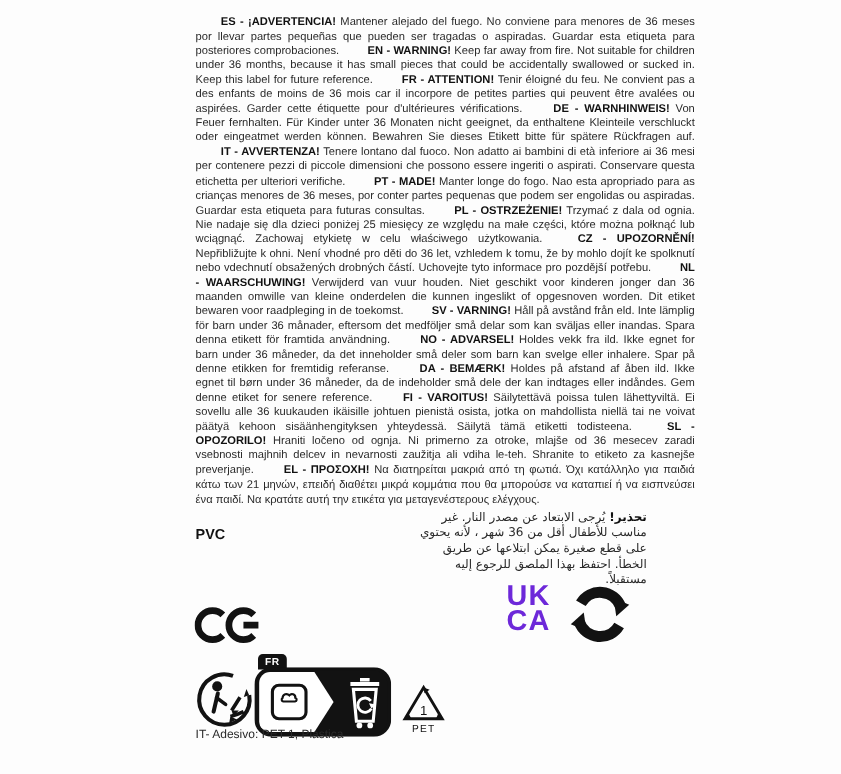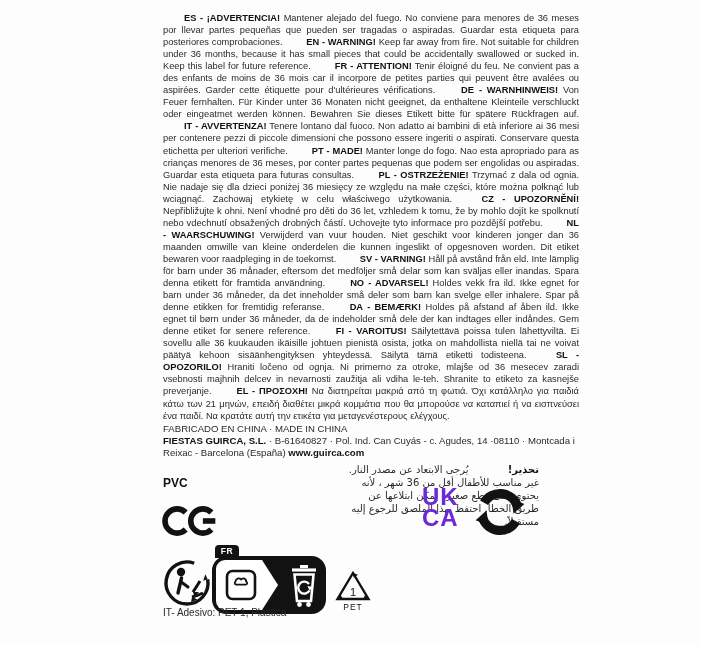--- a/index.html
+++ b/index.html
@@ -12,21 +12,21 @@
     margin:0;font-size:9.3px;line-height:12.05px;text-align:justify;color:#2a2a2a;
   }
   .warnings b{color:#111;margin-left:21px;}
   .maker{margin-top:1px;font-size:9.6px;line-height:12.4px;color:#2a2a2a;}
   .maker .strong{font-weight:bold;color:#111;}
   .arabic-wrap{position:relative;width:100%;margin-top:3px;min-height:52px;}
   .arabic{
     direction:rtl;text-align:right;width:192px;margin-left:auto;margin-right:40px;
     font-size:10px;line-height:13px;color:#2a2a2a;font-family:"DejaVu Sans",sans-serif;
   }
-  .arabic b{color:#111;margin-left:36px;}
+  .arabic b{color:#111;}
   .pvc{position:absolute;left:0;top:13px;font-weight:bold;font-size:12px;color:#111;}
   .icon-abs{position:absolute;}
   .ukca{
     left:422px;top:486px;font-weight:bold;font-size:24px;line-height:21px;
     letter-spacing:1px;color:#6d28d9;
   }
   .infotri-wrap{left:212px;top:545px;width:114px;}
   .fr-tab{
     position:absolute;left:3px;top:0;width:24px;height:13px;background:#121212;
     border-radius:4px 4px 0 0;color:#fff;font-size:8.5px;font-weight:bold;
@@ -51,43 +51,39 @@
       <span>Keep far away from fire. Not suitable for children under 36 months, because it has small pieces that could be accidentally swallowed or sucked in. Keep this label for future reference.</span>
       <b>FR - ATTENTION!</b>
       <span>Tenir éloigné du feu. Ne convient pas a des enfants de moins de 36 mois car il incorpore de petites parties qui peuvent être avalées ou aspirées. Garder cette étiquette pour d'ultérieures vérifications.</span>
       <b>DE - WARNHINWEIS!</b>
       <span>Von Feuer fernhalten. Für Kinder unter 36 Monaten nicht geeignet, da enthaltene Kleinteile verschluckt oder eingeatmet werden können. Bewahren Sie dieses Etikett bitte für spätere Rückfragen auf.</span>
       <b>IT - AVVERTENZA!</b>
       <span>Tenere lontano dal fuoco. Non adatto ai bambini di età inferiore ai 36 mesi per contenere pezzi di piccole dimensioni che possono essere ingeriti o aspirati. Conservare questa etichetta per ulteriori verifiche.</span>
       <b>PT - MADE!</b>
       <span>Manter longe do fogo. Nao esta apropriado para as crianças menores de 36 meses, por conter partes pequenas que podem ser engolidas ou aspiradas. Guardar esta etiqueta para futuras consultas.</span>
       <b>PL - OSTRZEŻENIE!</b>
-      <span>Trzymać z dala od ognia. Nie nadaje się dla dzieci poniżej 36 miesięcy ze względu na małe części, które można połknąć lub wciągnąć. Zachowaj etykietę w celu właściwego użytkowania.</span>
+      <span>Trzymać z dala od ognia. Nie nadaje się dla dzieci poniżej 25 miesięcy ze względu na małe części, które można połknąć lub wciągnąć. Zachowaj etykietę w celu właściwego użytkowania.</span>
       <b>CZ - UPOZORNĚNÍ!</b>
       <span>Nepřibližujte k ohni. Není vhodné pro děti do 36 let, vzhledem k tomu, že by mohlo dojít ke spolknutí nebo vdechnutí obsažených drobných částí. Uchovejte tyto informace pro pozdější potřebu.</span>
       <b>NL - WAARSCHUWING!</b>
       <span>Verwijderd van vuur houden. Niet geschikt voor kinderen jonger dan 36 maanden omwille van kleine onderdelen die kunnen ingeslikt of opgesnoven worden. Dit etiket bewaren voor raadpleging in de toekomst.</span>
       <b>SV - VARNING!</b>
       <span>Håll på avstånd från eld. Inte lämplig för barn under 36 månader, eftersom det medföljer små delar som kan sväljas eller inandas. Spara denna etikett för framtida användning.</span>
       <b>NO - ADVARSEL!</b>
       <span>Holdes vekk fra ild. Ikke egnet for barn under 36 måneder, da det inneholder små deler som barn kan svelge eller inhalere. Spar på denne etikken for fremtidig referanse.</span>
       <b>DA - BEMÆRK!</b>
       <span>Holdes på afstand af åben ild. Ikke egnet til børn under 36 måneder, da de indeholder små dele der kan indtages eller indåndes. Gem denne etiket for senere reference.</span>
       <b>FI - VAROITUS!</b>
       <span>Säilytettävä poissa tulen lähettyviltä. Ei sovellu alle 36 kuukauden ikäisille johtuen pienistä osista, jotka on mahdollista niellä tai ne voivat päätyä kehoon sisäänhengityksen yhteydessä. Säilytä tämä etiketti todisteena.</span>
       <b>SL - OPOZORILO!</b>
       <span>Hraniti ločeno od ognja. Ni primerno za otroke, mlajše od 36 mesecev zaradi vsebnosti majhnih delcev in nevarnosti zaužitja ali vdiha le-teh. Shranite to etiketo za kasnejše preverjanje.</span>
       <b>EL - ΠΡΟΣΟΧΗ!</b>
       <span>Να διατηρείται μακριά από τη φωτιά. Όχι κατάλληλο για παιδιά κάτω των 21 μηνών, επειδή διαθέτει μικρά κομμάτια που θα μπορούσε να καταπιεί ή να εισπνεύσει ένα παιδί. Να κρατάτε αυτή την ετικέτα για μεταγενέστερους ελέγχους.</span>
     </p>
 
-    <div class="maker">
-      <div>FABRICADO EN CHINA · MADE IN CHINA</div>
-      <div><span class="strong">FIESTAS GUIRCA, S.L.</span><span> · B-61640827 · Pol. Ind. Can Cuyás - c. Agudes, 14 ·08110 · Montcada i Reixac - Barcelona (España) </span><span class="strong">www.guirca.com</span></div>
-    </div>
 
     <div class="arabic-wrap">
       <span class="pvc">PVC</span>
       <div class="arabic"><b>تحذير!</b><span> يُرجى الابتعاد عن مصدر النار. غير مناسب للأطفال أقل من 36 شهر ، لأنه يحتوي على قطع صغيرة يمكن ابتلاعها عن طريق الخطأ. احتفظ بهذا الملصق للرجوع إليه مستقبلاً.</span></div>
     </div>
   </div>
 
   <div class="icon-abs" style="left:162px;top:500px;" aria-label="CE">
     <svg width="56" height="42" viewBox="0 0 74 40">
       <path d="M31.3 8.7 A16 16 0 1 0 31.3 31.3" fill="none" stroke="#121212" stroke-width="7.4"></path>

